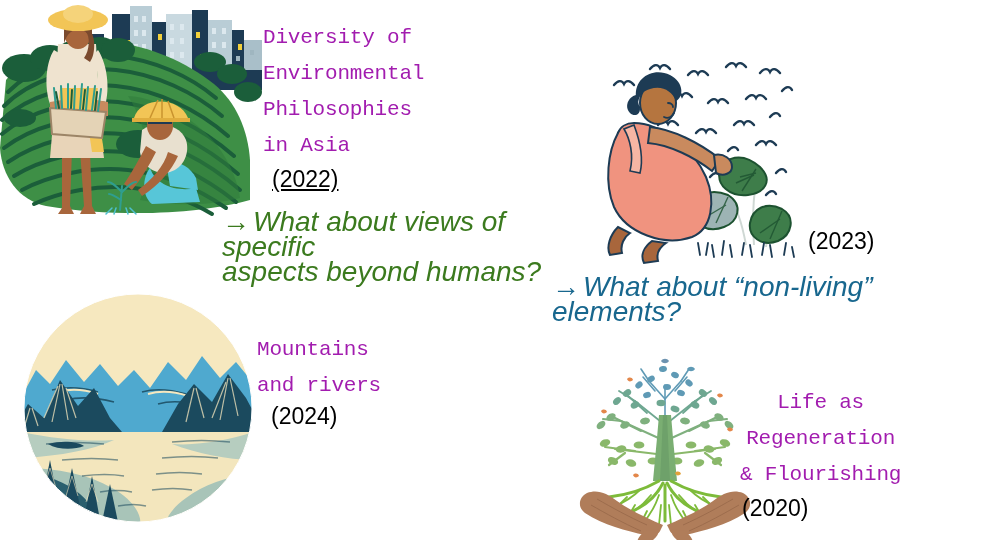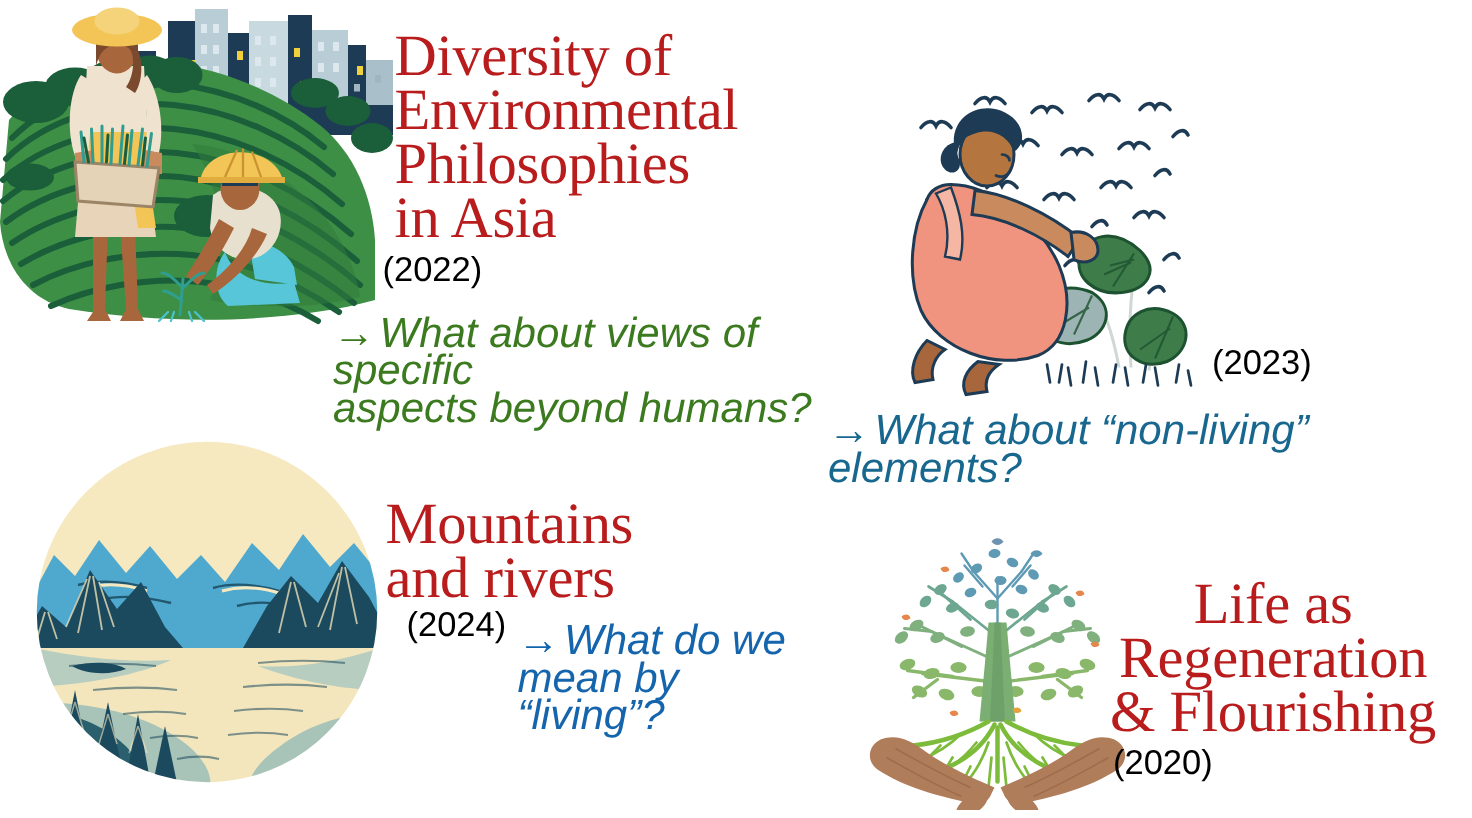--- a/index.html
+++ b/index.html
@@ -20,24 +20,24 @@
     position: absolute;
     inset: 0;
     width: 981px;
     height: 545px;
   }
 
   .abs { position: absolute; }
 
   
   .title {
-    font-family: Liberation Serif, serif;
-    font-size: 39px;
+    font-family: Liberation Mono, monospace;
+    font-size: 21px;
     line-height: 36px;
-    color: #b91c1c;
+    color: #a21caf;
     font-weight: 400;
     white-space: pre-line;
     letter-spacing: -0.2px;
   }
   .year {
     font-family: "Liberation Sans", sans-serif;
     font-size: 23px;
     line-height: 27px;
     color: #000000;
     font-weight: 400;
@@ -47,21 +47,21 @@
     font-style: italic;
     font-size: 28px;
     line-height: 25px;
     white-space: pre-line;
     font-weight: 400;
   }
   .note .arrow { font-style: normal; padding-right: 3px; }
 
   
   #block-asia-title   { left: 263px; top: 20px; }
-  #block-asia-year    { left: 255px; top: 166px; }
+  #block-asia-year    { left: 272px; top: 166px; text-decoration: underline; }
   #note-asia          { left: 222px; top: 209px; width: 360px; color: #3b7a1e; }
 
   #block-plants-title { left: 806px; top: 159px; }
   #block-plants-year  { left: 808px; top: 228px; }
   #note-plants        { left: 552px; top: 274px; width: 430px; color: #18678e; }
 
   #block-mount-title  { left: 257px; top: 332px; }
   #block-mount-year   { left: 259px; top: 403px; margin-left: 12px; }
   #note-mount         { left: 345px; top: 414px; width: 190px; color: #1565ad; }
 
@@ -567,21 +567,19 @@
   <div class="abs year" id="block-asia-year">(2022)</div>
   <div class="abs note" id="note-asia"><span class="arrow">→</span><span>What about views of specific
 aspects beyond humans?</span></div>
 
   <div class="abs year" id="block-plants-year">(2023)</div>
   <div class="abs title" id="block-mount-title">Mountains
 and rivers</div>
 
   <div class="abs note" id="note-plants"><span class="arrow">→</span><span>What about “non-living” elements?</span></div>
   <div class="abs year" id="block-mount-year">(2024)</div>
-  <div class="abs note" id="note-mount"><span class="arrow">→</span><span>What do we
-mean by “living”?</span></div>
 
   <div class="abs title" id="block-life-title">Life as
 Regeneration
 &amp; Flourishing</div>
   <div class="abs year" id="block-life-year">(2020)</div>
 
 </div>
 
 </body></html>

